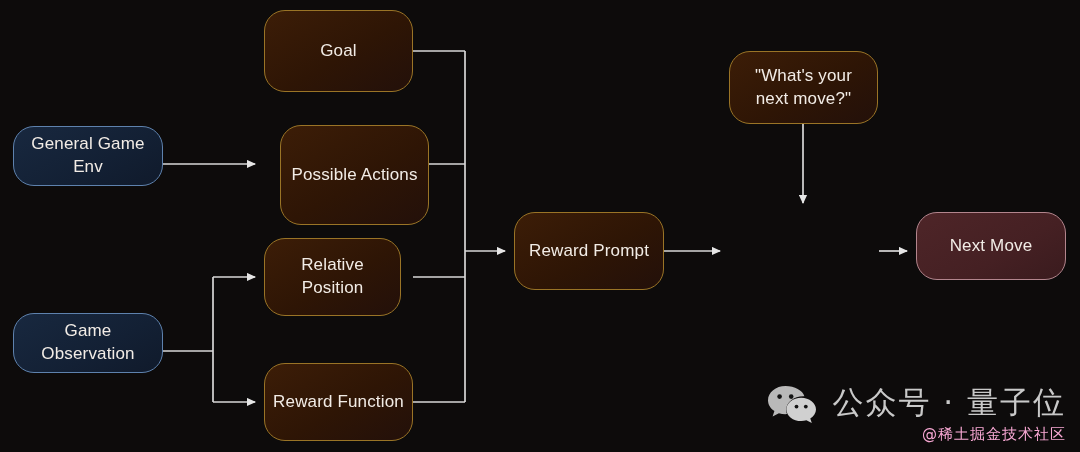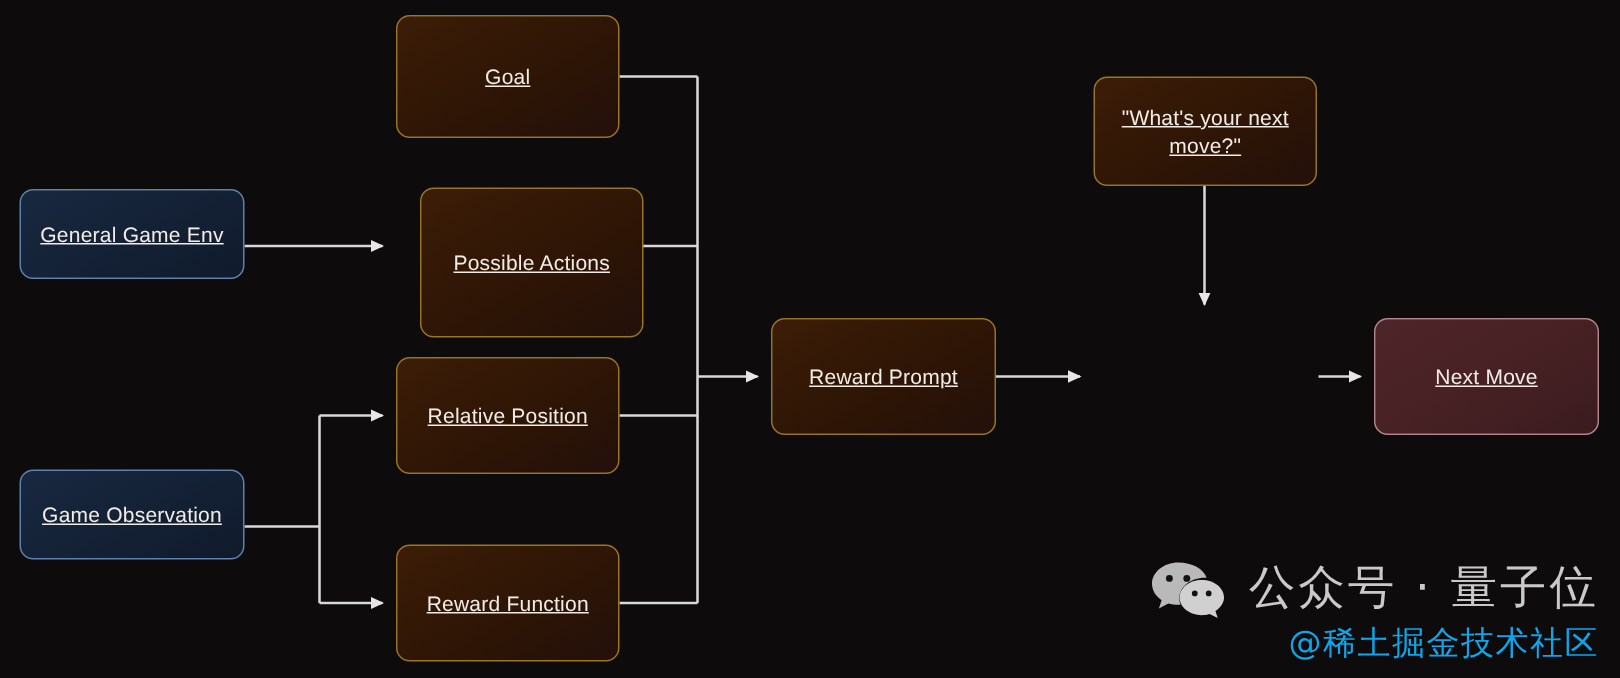--- a/index.html
+++ b/index.html
@@ -11,33 +11,32 @@
     position: relative;
     width: 1080px;
     height: 452px;
     background: #0d0b0b;
     overflow: hidden;
     font-family: "Liberation Sans", sans-serif;
   }
   .node {
     position: absolute;
     box-sizing: border-box;
-    border-radius: 9px;
+    border-radius: 21px;
     border-width: 1.5px;
     border-style: solid;
     display: flex;
     align-items: center;
     justify-content: center;
     text-align: center;
     color: #f2ece6;
-    font-size: 14px;
+    font-size: 17px;
     line-height: 1.35;
     letter-spacing: .15px;
     padding: 4px 8px;
-    text-decoration: underline;
   }
   .node-brown {
     background: linear-gradient(150deg, #3c1d07 0%, #2e1505 55%, #23100a 100%);
     border-color: #9a7426;
   }
   .node-blue {
     background: linear-gradient(150deg, #18283f 0%, #132034 60%, #101a2b 100%);
     border-color: #5e82ae;
   }
   .node-green {
@@ -72,22 +71,22 @@
     justify-content: flex-end;
     gap: 14px;
   }
   #wm-title {
     color: #c9c9c9;
     font-size: 31px;
     letter-spacing: 2px;
     font-family: "DejaVu Sans", sans-serif;
   }
   #wm-sub {
-    color: #0ea5e9;
-    font-size: 22px;
+    color: #f9a8d4;
+    font-size: 15px;
     letter-spacing: 1px;
     margin-top: 1px;
     font-family: "DejaVu Sans", sans-serif;
   }
 </style>
 </head>
 <body>
 
 <div id="canvas" style="width: 1080px; height: 452px; background: rgb(13, 11, 11);">
 
@@ -128,33 +127,33 @@
     </div>
   <div class="node node-blue" style="left: 13px; top: 313px; width: 150px; height: 60px;">
       <span>Game Observation</span>
     </div>
   <div class="node node-brown" style="left: 264px; top: 10px; width: 149px; height: 82px;">
       <span>Goal</span>
     </div>
   <div class="node node-brown" style="left: 280px; top: 125px; width: 149px; height: 100px;">
       <span>Possible Actions</span>
     </div>
-  <div class="node node-brown" style="left: 264px; top: 238px; width: 149px; height: 78px;">
+  <div class="node node-brown" style="left: 264px; top: 238px; width: 137px; height: 78px;">
       <span>Relative Position</span>
     </div>
   <div class="node node-brown" style="left: 264px; top: 363px; width: 149px; height: 78px;">
       <span>Reward Function</span>
     </div>
   <div class="node node-brown" style="left: 514px; top: 212px; width: 150px; height: 78px;">
       <span>Reward Prompt</span>
     </div>
   <div class="node node-brown" style="left: 729px; top: 51px; width: 149px; height: 73px;">
       <span>"What's your next move?"</span>
     </div>
-  <div class="node node-red" style="left: 916px; top: 212px; width: 150px; height: 78px;">
+  <div class="node node-red" style="left: 916px; top: 212px; width: 150px; height: 68px;">
       <span>Next Move</span>
     </div>
 
   <div id="watermark">
     <div id="wm-main">
       <svg width="52" height="40" viewBox="0 0 52 40">
         <path d="M19.5,3 C9.8,3 2,9.4 2,17.2 C2,21.6 4.5,25.5 8.4,28.1 L6.6,33.6 L12.9,30.3 C14.9,30.9 17.1,31.2 19.5,31.2 C20,31.2 20.5,31.2 21,31.1 C20.5,29.8 20.2,28.4 20.2,26.9 C20.2,19.1 28,13.2 37.2,13.2 C37.6,13.2 38,13.2 38.4,13.2 C36.5,7.3 28.8,3 19.5,3 Z" fill="#b9b9b9"></path>
         <circle cx="13.6" cy="13.6" r="2.3" fill="#131313"></circle>
         <circle cx="25.2" cy="13.6" r="2.3" fill="#131313"></circle>
         <path d="M50,26.4 C50,19.9 43.3,14.7 35.2,14.7 C27,14.7 20.4,19.9 20.4,26.4 C20.4,32.9 27,38.1 35.2,38.1 C37,38.1 38.8,37.8 40.4,37.3 L45.8,40 L44.3,35.4 C47.7,33.2 50,30 50,26.4 Z" fill="#d0d0d0"></path>

